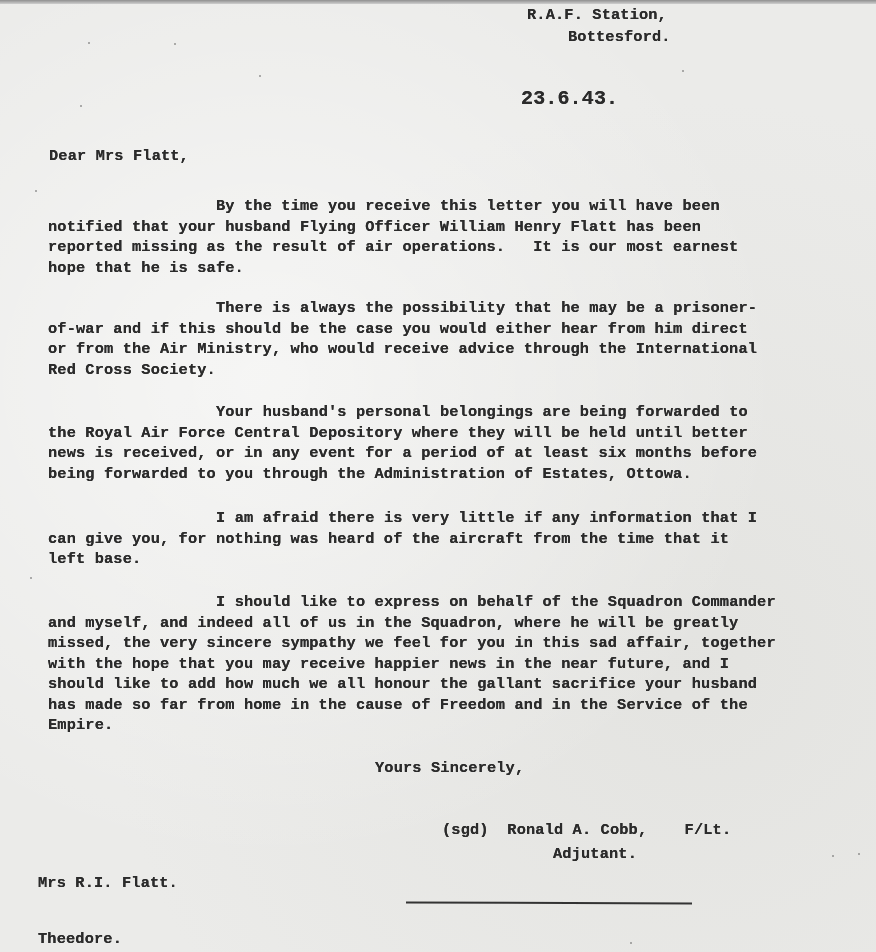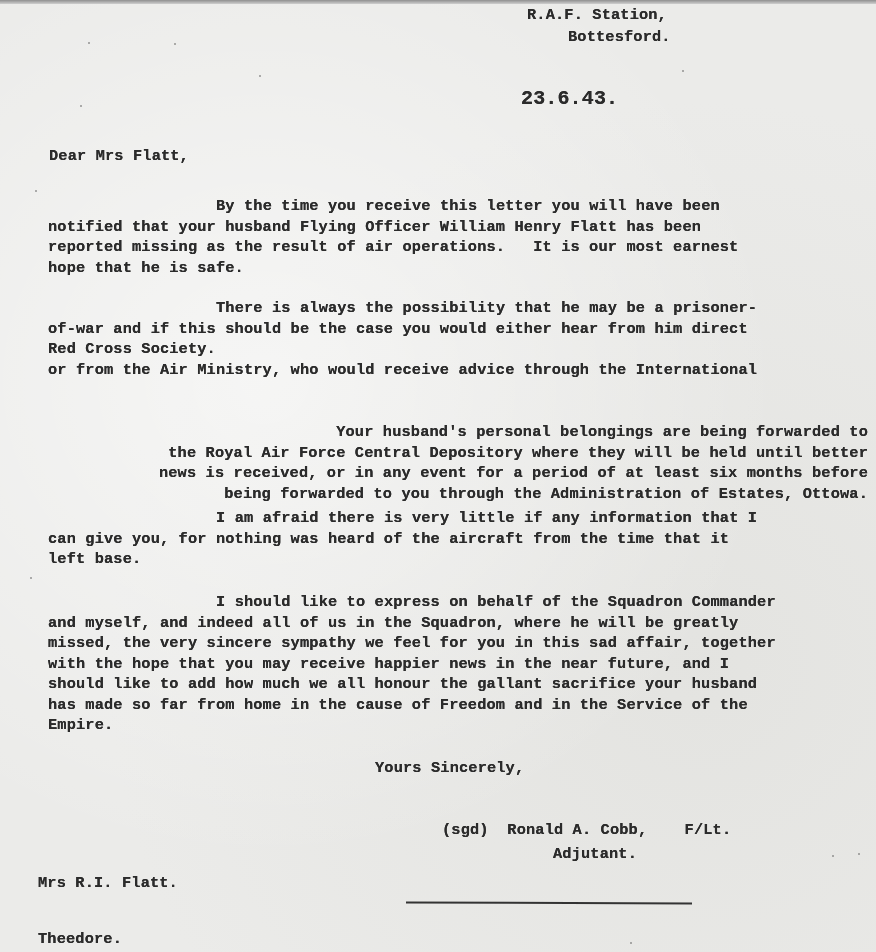--- a/index.html
+++ b/index.html
@@ -55,21 +55,21 @@
       display: block;
       white-space: pre;
       line-height: 20.5px;
       font-weight: bold;
       text-shadow: 0 0 0.4px #333;
     }
     .para .indent { padding-left: 168px; }
 
     .p1 { top: 196px; }
     .p2 { top: 298px; }
-    .p3 { top: 422px; text-align: right; }
+    .p3 { top: 402px; }
     .p4 { top: 508px; }
     .p5 { top: 592px; }
 
     .closing   { left: 375px; top: 758px; }
     .signature { left: 398px; top: 820px; margin-left: 44px; }
     .sig-title { left: 553px; top: 844px; text-align: center; }
 
     .sig-rule {
       position: absolute;
       left: 406px;
@@ -106,22 +106,22 @@
   <div class="para p1">
     <span class="pl indent">By the time you receive this letter you will have been</span>
     <span class="pl">notified that your husband Flying Officer William Henry Flatt has been</span>
     <span class="pl">reported missing as the result of air operations.   It is our most earnest</span>
     <span class="pl">hope that he is safe.</span>
   </div>
 
   <div class="para p2">
     <span class="pl indent">There is always the possibility that he may be a prisoner-</span>
     <span class="pl">of-war and if this should be the case you would either hear from him direct</span>
+    <span class="pl">or from the Air Ministry, who would receive advice through the International</span>
     <span class="pl">Red Cross Society.</span>
-    <span class="pl">or from the Air Ministry, who would receive advice through the International</span>
   </div>
 
   <div class="para p3">
     <span class="pl indent">Your husband's personal belongings are being forwarded to</span>
     <span class="pl">the Royal Air Force Central Depository where they will be held until better</span>
     <span class="pl">news is received, or in any event for a period of at least six months before</span>
     <span class="pl">being forwarded to you through the Administration of Estates, Ottowa.</span>
   </div>
 
   <div class="para p4">

